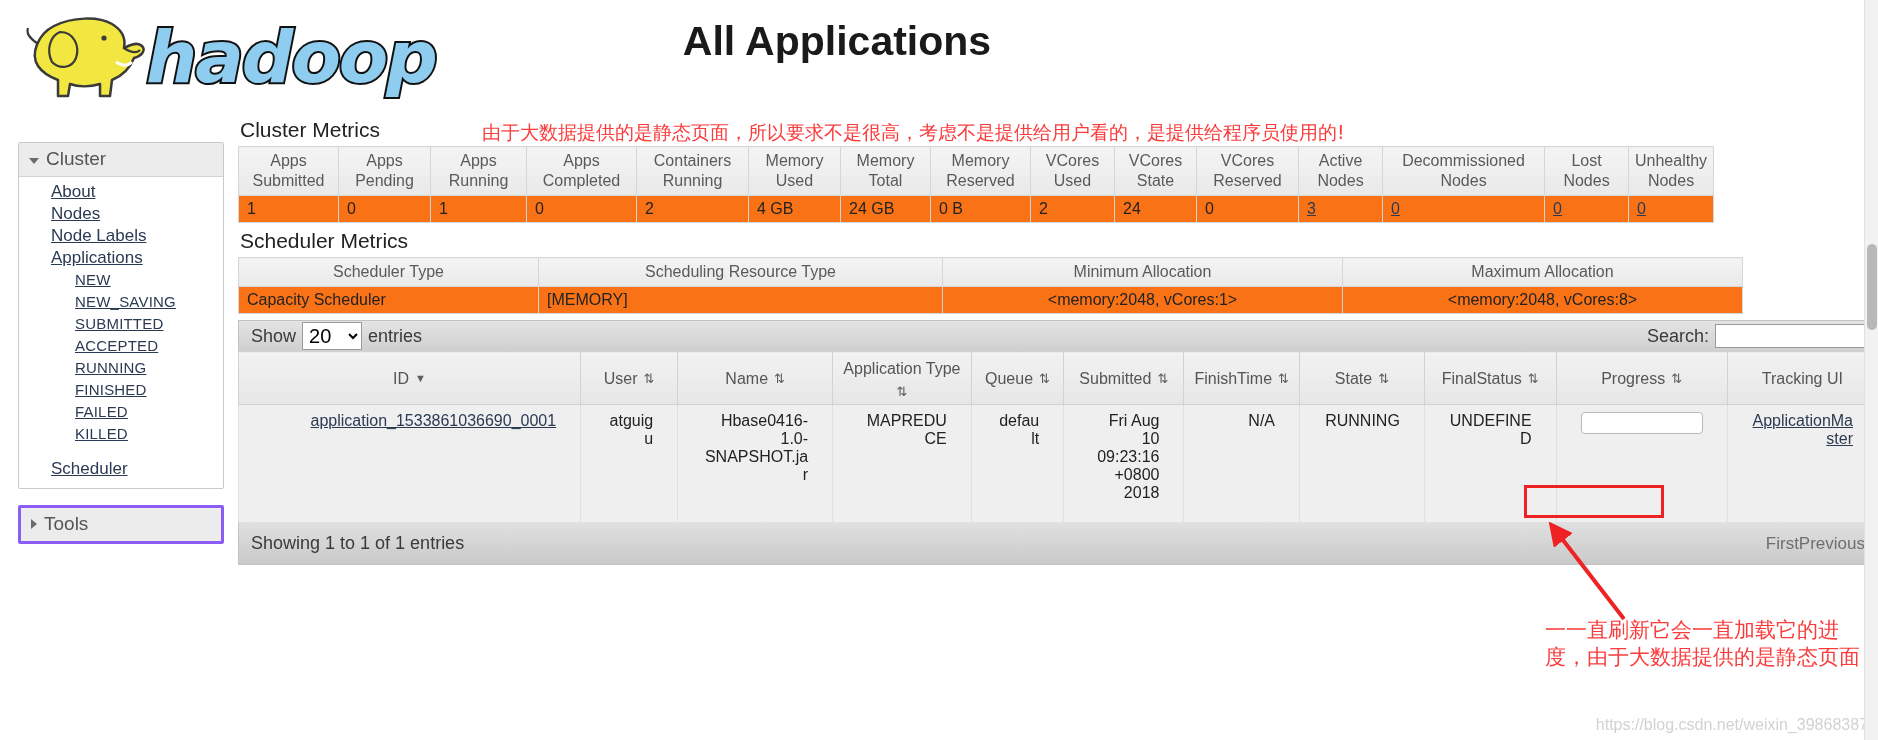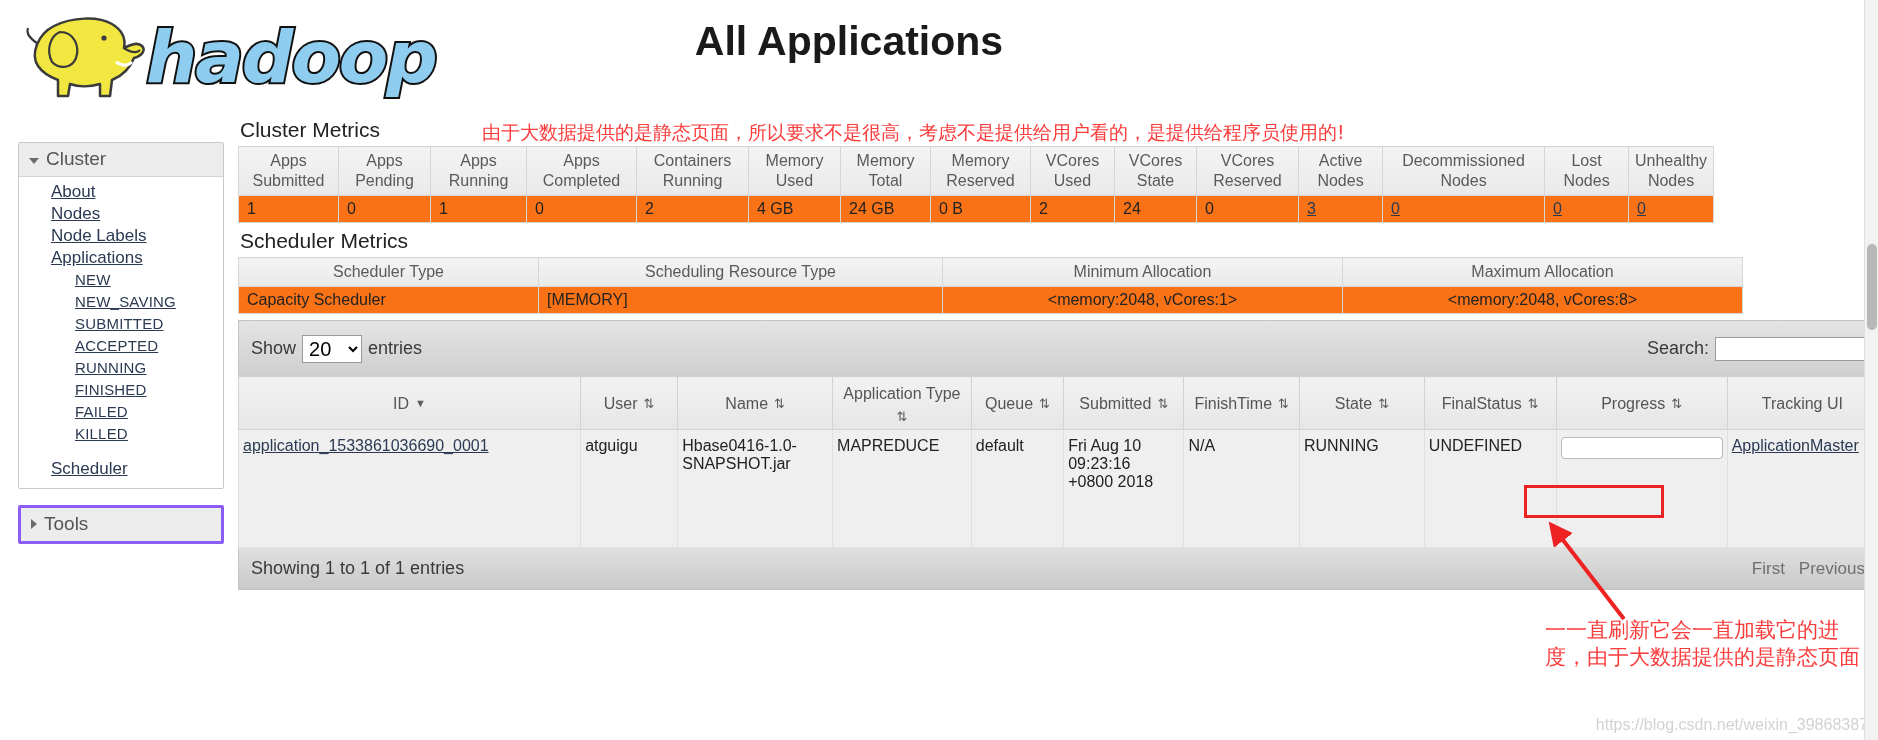--- a/index.html
+++ b/index.html
@@ -21,21 +21,21 @@
   #header {
     position: absolute; left: 0; top: 0;
     width: 1878px; height: 110px;
   }
   #logo {
     position: absolute; left: 20px; top: 4px;
     width: 430px; height: 100px;
   }
   #logo svg { display: block; }
   #page-title {
-    position: absolute; left: 12px; top: 18px;
+    position: absolute; left: 0; top: 18px;
     width: 1674px;
     text-align: center;
     font-size: 41px;
     font-weight: bold;
     color: #1a1a1a;
     letter-spacing: 0px;
     font-family: "Liberation Sans", sans-serif;
   }
 
   
@@ -138,21 +138,21 @@
 
   
   #apps-wrap {
     margin-top: 6px;
     width: 1640px;
   }
   #apps-toolbar {
     background: linear-gradient(#e4e4e4, #cfcfcf);
     border: 1px solid #c3c3c3;
     border-bottom: none;
-    height: 56px;
+    height: 31px;
     display: flex;
     align-items: center;
     padding: 0 12px;
     font-size: 18px;
     color: #3a3a3a;
   }
   #apps-toolbar .right {
     margin-left: auto;
     display: flex;
     align-items: center;
@@ -201,25 +201,26 @@
   }
   .sort-both, .sort-desc {
     display: inline-block;
     font-size: 13px;
     color: #5c5c5c;
     line-height: 1;
   }
   .sort-desc { font-size: 11px; }
   table.apps td {
     border: 1px solid #e0e0e0;
-    padding: 7px 4px;
+    padding: 7px 24px;
     vertical-align: top;
     color: #222;
     background: #efefef;
     word-wrap: break-word;
+    text-align: right;
   }
   td.id-cell a {
     color: #2b3a52;
     text-decoration: underline;
     cursor: pointer;
   }
   td.track a {
     color: #2b3a52;
     text-decoration: underline;
     cursor: pointer;
@@ -243,21 +244,20 @@
     height: 42px;
     display: flex;
     align-items: center;
     padding: 0 12px;
     font-size: 18px;
     color: #3a3a3a;
   }
   #apps-footer .pager {
     margin-left: auto;
     display: flex;
-    gap: 14px;
     color: #6f6f6f;
     font-size: 17px;
   }
 
   
   .anno {
     position: absolute;
     color: #fa3c3c;
     font-family: "DejaVu Sans", sans-serif;
     pointer-events: none;

